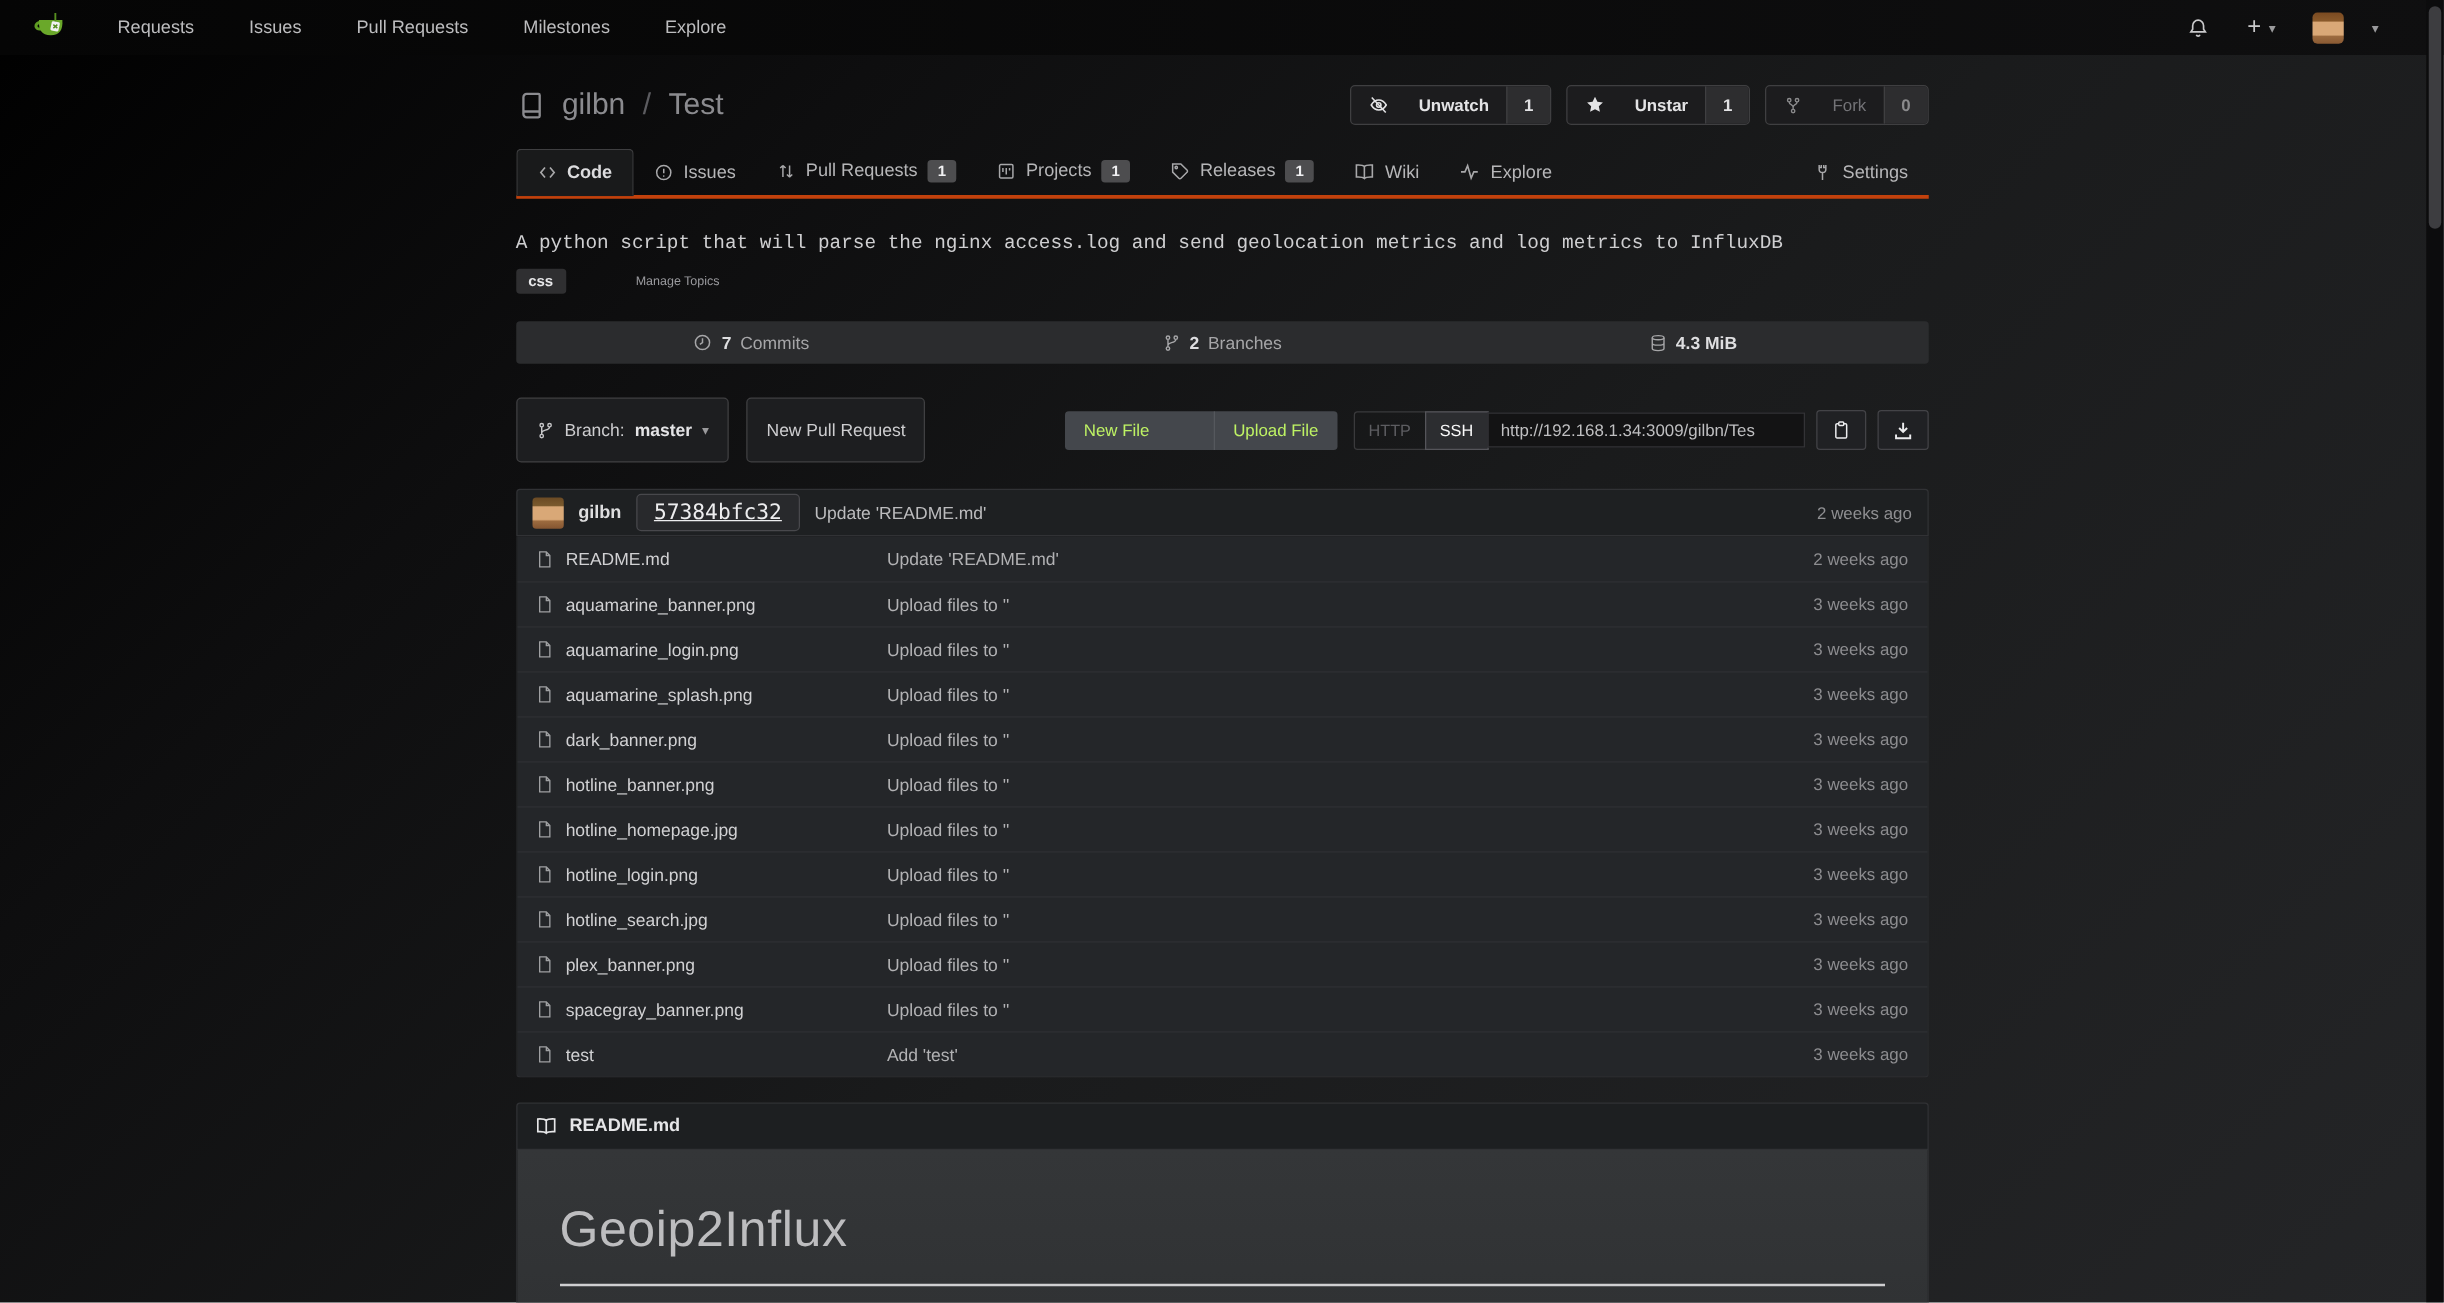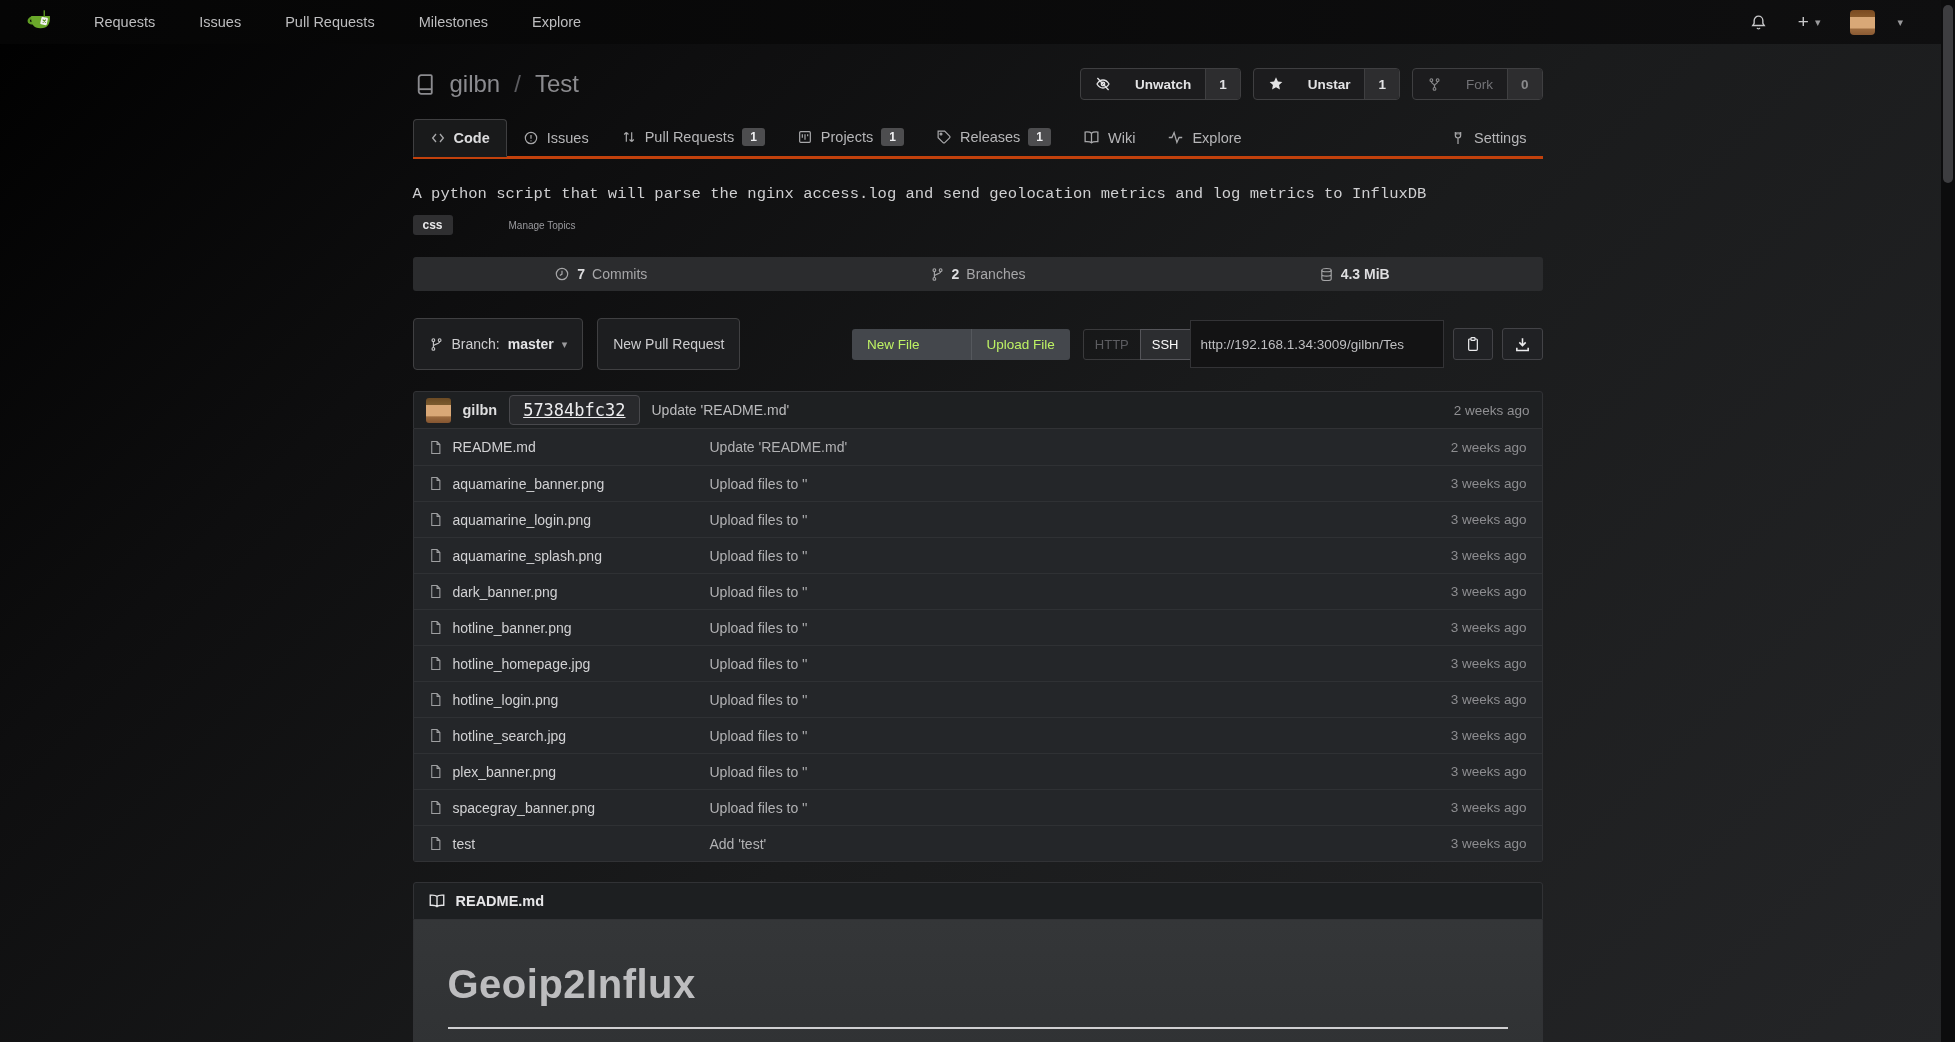--- a/index.html
+++ b/index.html
@@ -72,21 +72,21 @@
   .ctl-right { margin-left:auto; display:flex; align-items:center; }
   .grp { display:flex; background:#44474c; border-radius:3px; overflow:hidden;
     font-size:13.5px; color:#bef264;gap:36px; }
   .grp > div { padding:8px 15px; cursor:pointer; }
   .grp > div + div { border-left:1px solid #55585d; }
   .proto { border:1px solid #3a3a3c; padding:7px 11px; font-size:13px; color:#5d5d61;
     border-radius:3px 0 0 3px; margin-left:13px; cursor:pointer; }
   .proto.active { border-color:#55555a; color:#fafafa; background:#2c2d30; margin-left:-1px;
     border-radius:0; }
   .clone-url { width:254px; background:#131314; border:1px solid #333336; color:#bfbfc1;
-    padding:7px 10px; font-size:13.5px; height:48px; margin-left:-1px; outline:none; }
+    padding:7px 10px; font-size:13.5px; height:28px; margin-left:-1px; outline:none; }
   .icon-btn { border:1px solid #434347; background:#202124; border-radius:3px;
     padding:5px 11px; margin-left:9px; color:#ececee; cursor:pointer; height:32px;
     display:flex; align-items:center; }
 
   
   .commit-bar { margin-top:21px; background:#1e2022; border:1px solid #313235;
     border-radius:3px 3px 0 0; height:38px; display:flex; align-items:center;
     padding:0 12px; gap:12px; }
   .commit-avatar { width:25px; height:25px; border-radius:3px;
     background: linear-gradient(180deg,#6b4a24 0%,#7a5a2e 26%,#d9a877 30%,#d9a877 70%,#9c6b3f 76%,#845531 100%); }
@@ -104,21 +104,21 @@
   .fname .ficon { color:#9fa0a2; }
   .fmsg { flex:1; color:#b2b2b4; }
   .ftime { padding-right:15px; color:#8d8d90; font-size:13.5px; }
 
   
   .readme-head { margin-top:20px; background:#1d1f21; border:1px solid #313235;
     border-radius:3px 3px 0 0; height:38px; display:flex; align-items:center; gap:10px;
     padding:0 14px; color:#e6e6e8; font-weight:bold; font-size:14.5px; }
   .readme-body { background:linear-gradient(180deg,#343638,#2f3133); border:1px solid #313235;
     border-top:none; padding:42px 34px 0; height:160px; }
-  .readme-title { font-size:40px; font-weight:bold; color:#bdbdbf; letter-spacing:.5px; }
+  .readme-title { font-size:40px; font-weight:normal; color:#bdbdbf; letter-spacing:.5px; }
   .readme-hr { border:none; border-top:2px solid #cfcfd1; margin-top:20px; }
   .badges { margin-top:17px; display:flex; flex-wrap:wrap; gap:11px 10px; }
   .badge { display:flex; height:28px; border-radius:3px; overflow:hidden; cursor:pointer;
     font-family:"DejaVu Sans Mono",monospace; font-size:12px; font-weight:bold;
     letter-spacing:1px; color:#fff; }
   .badge > span { display:flex; align-items:center; padding:0 12px; }
 
   
   .scrollbar { position:absolute; top:0; right:0; width:14px; height:1042px; background:#0c0c0d; }
   .scroll-thumb { position:absolute; top:5px; right:2px; width:10px; height:178px;

